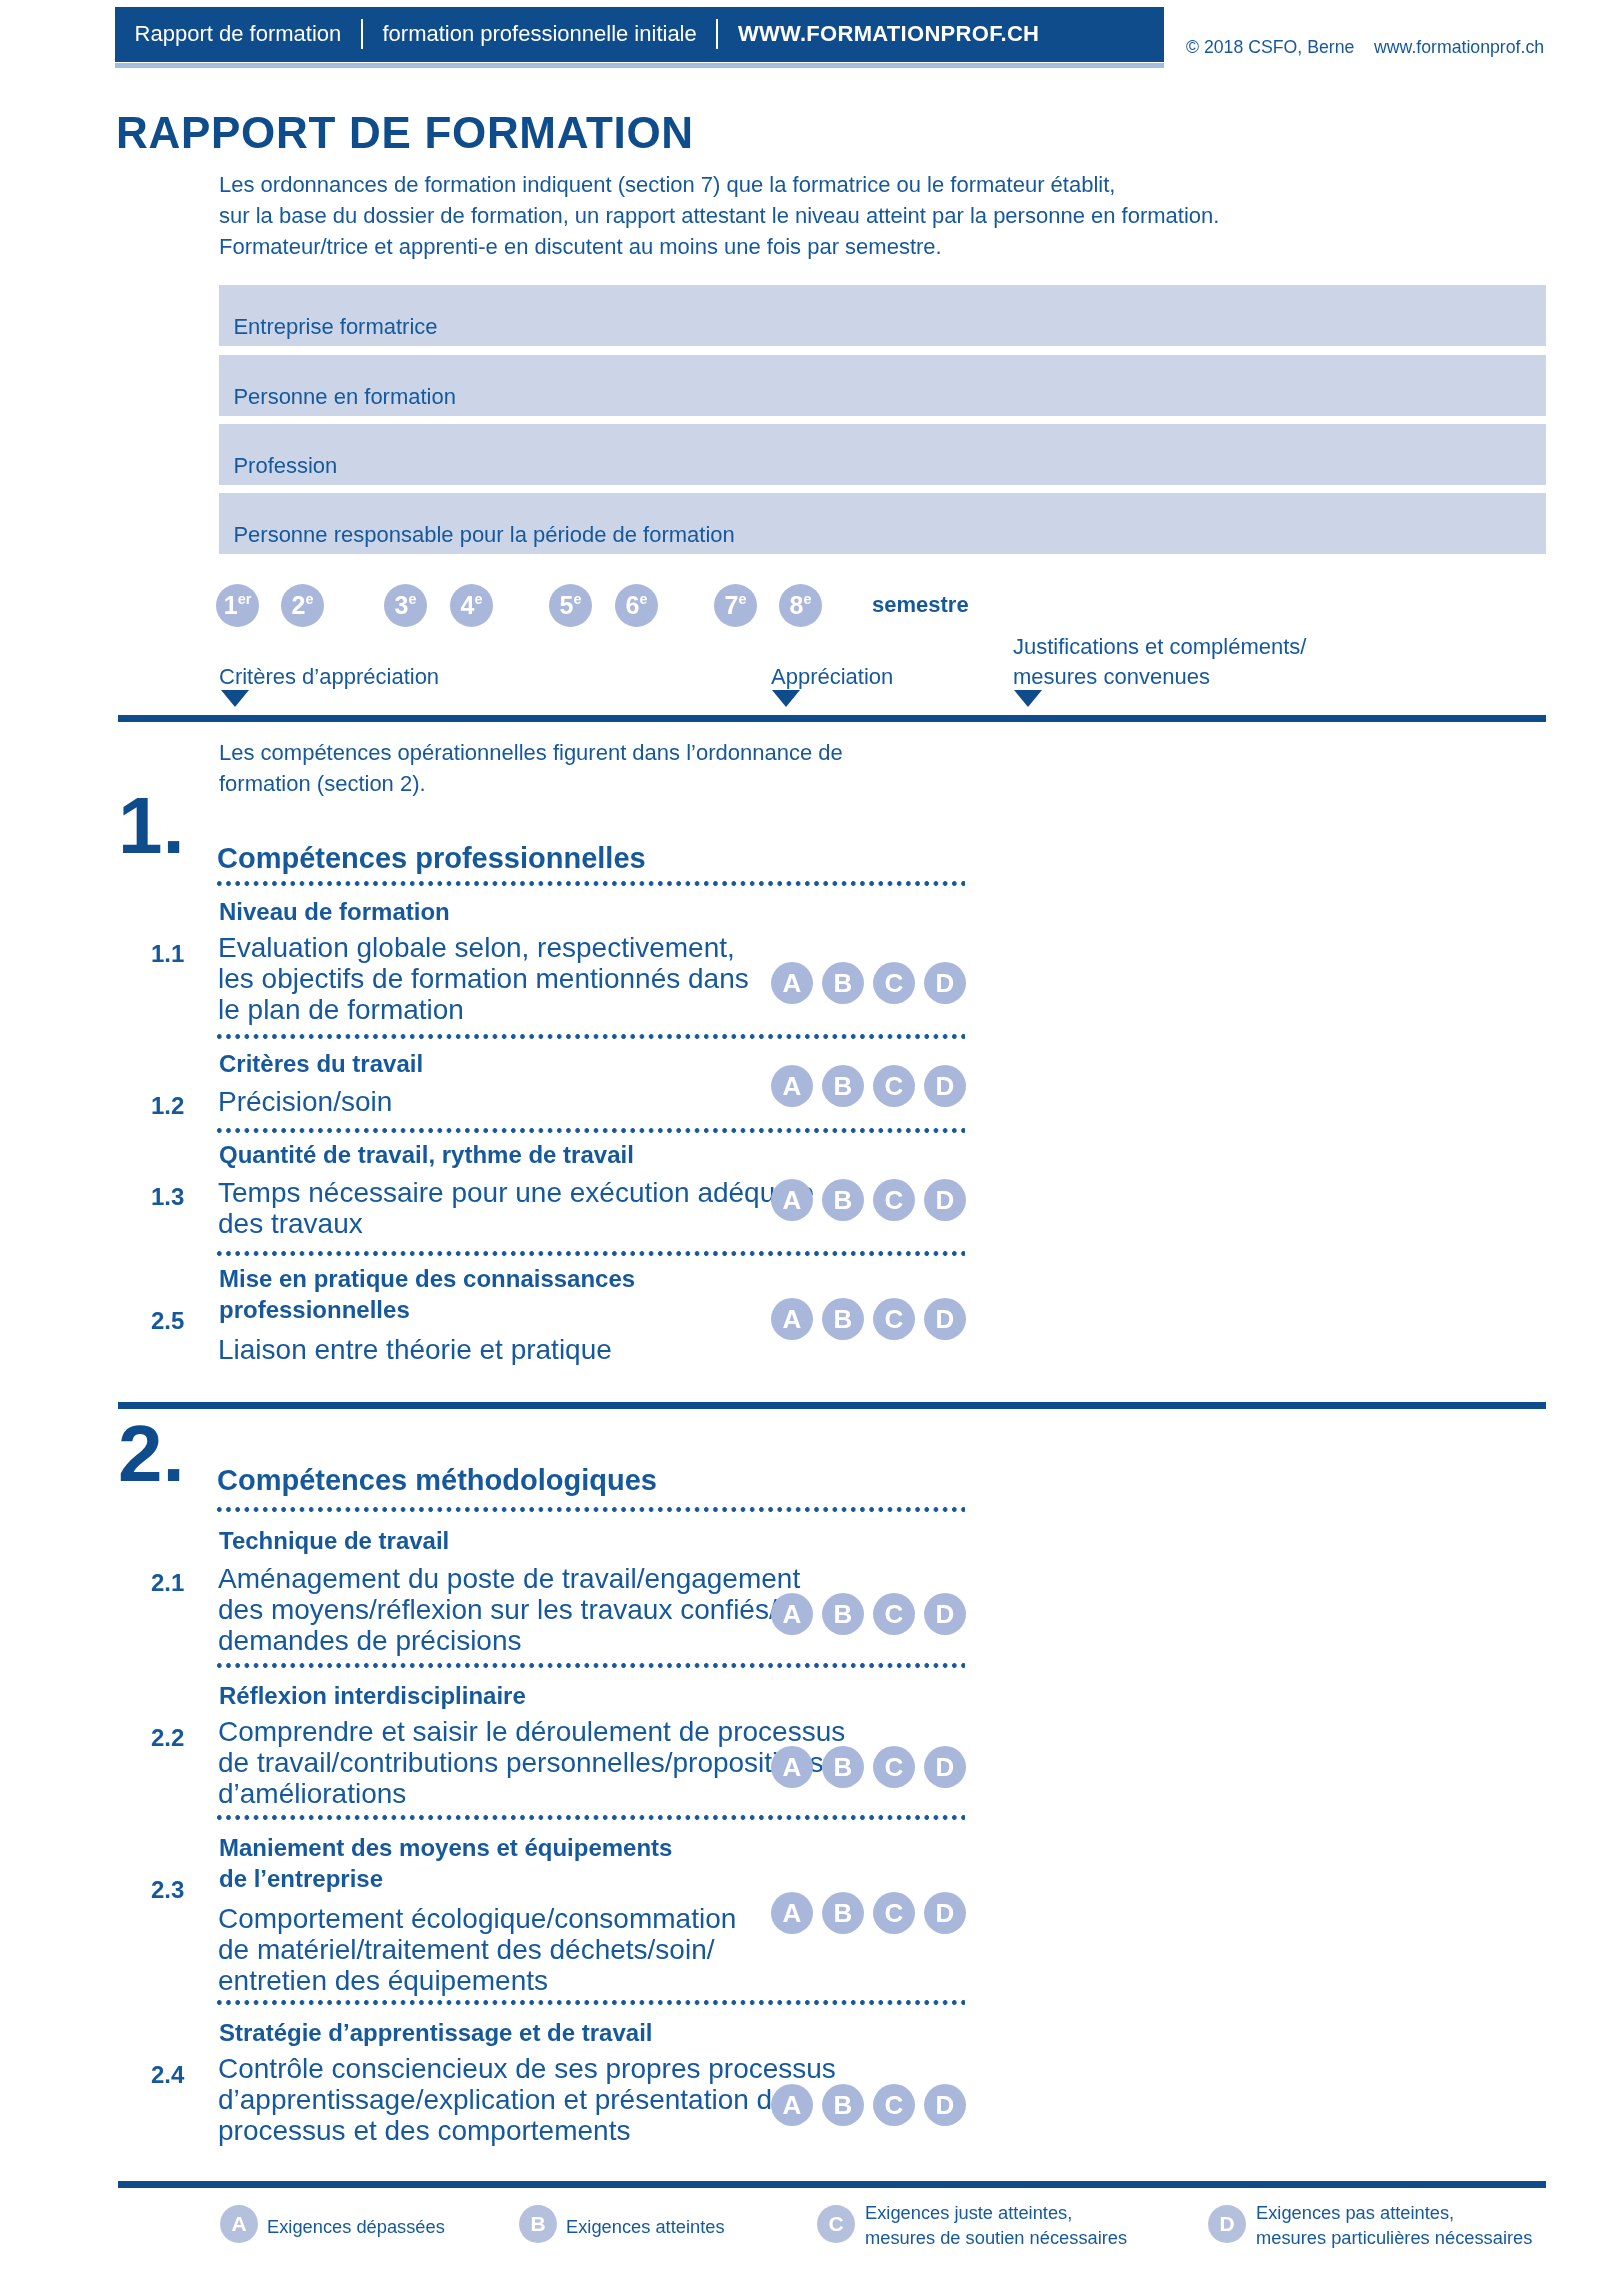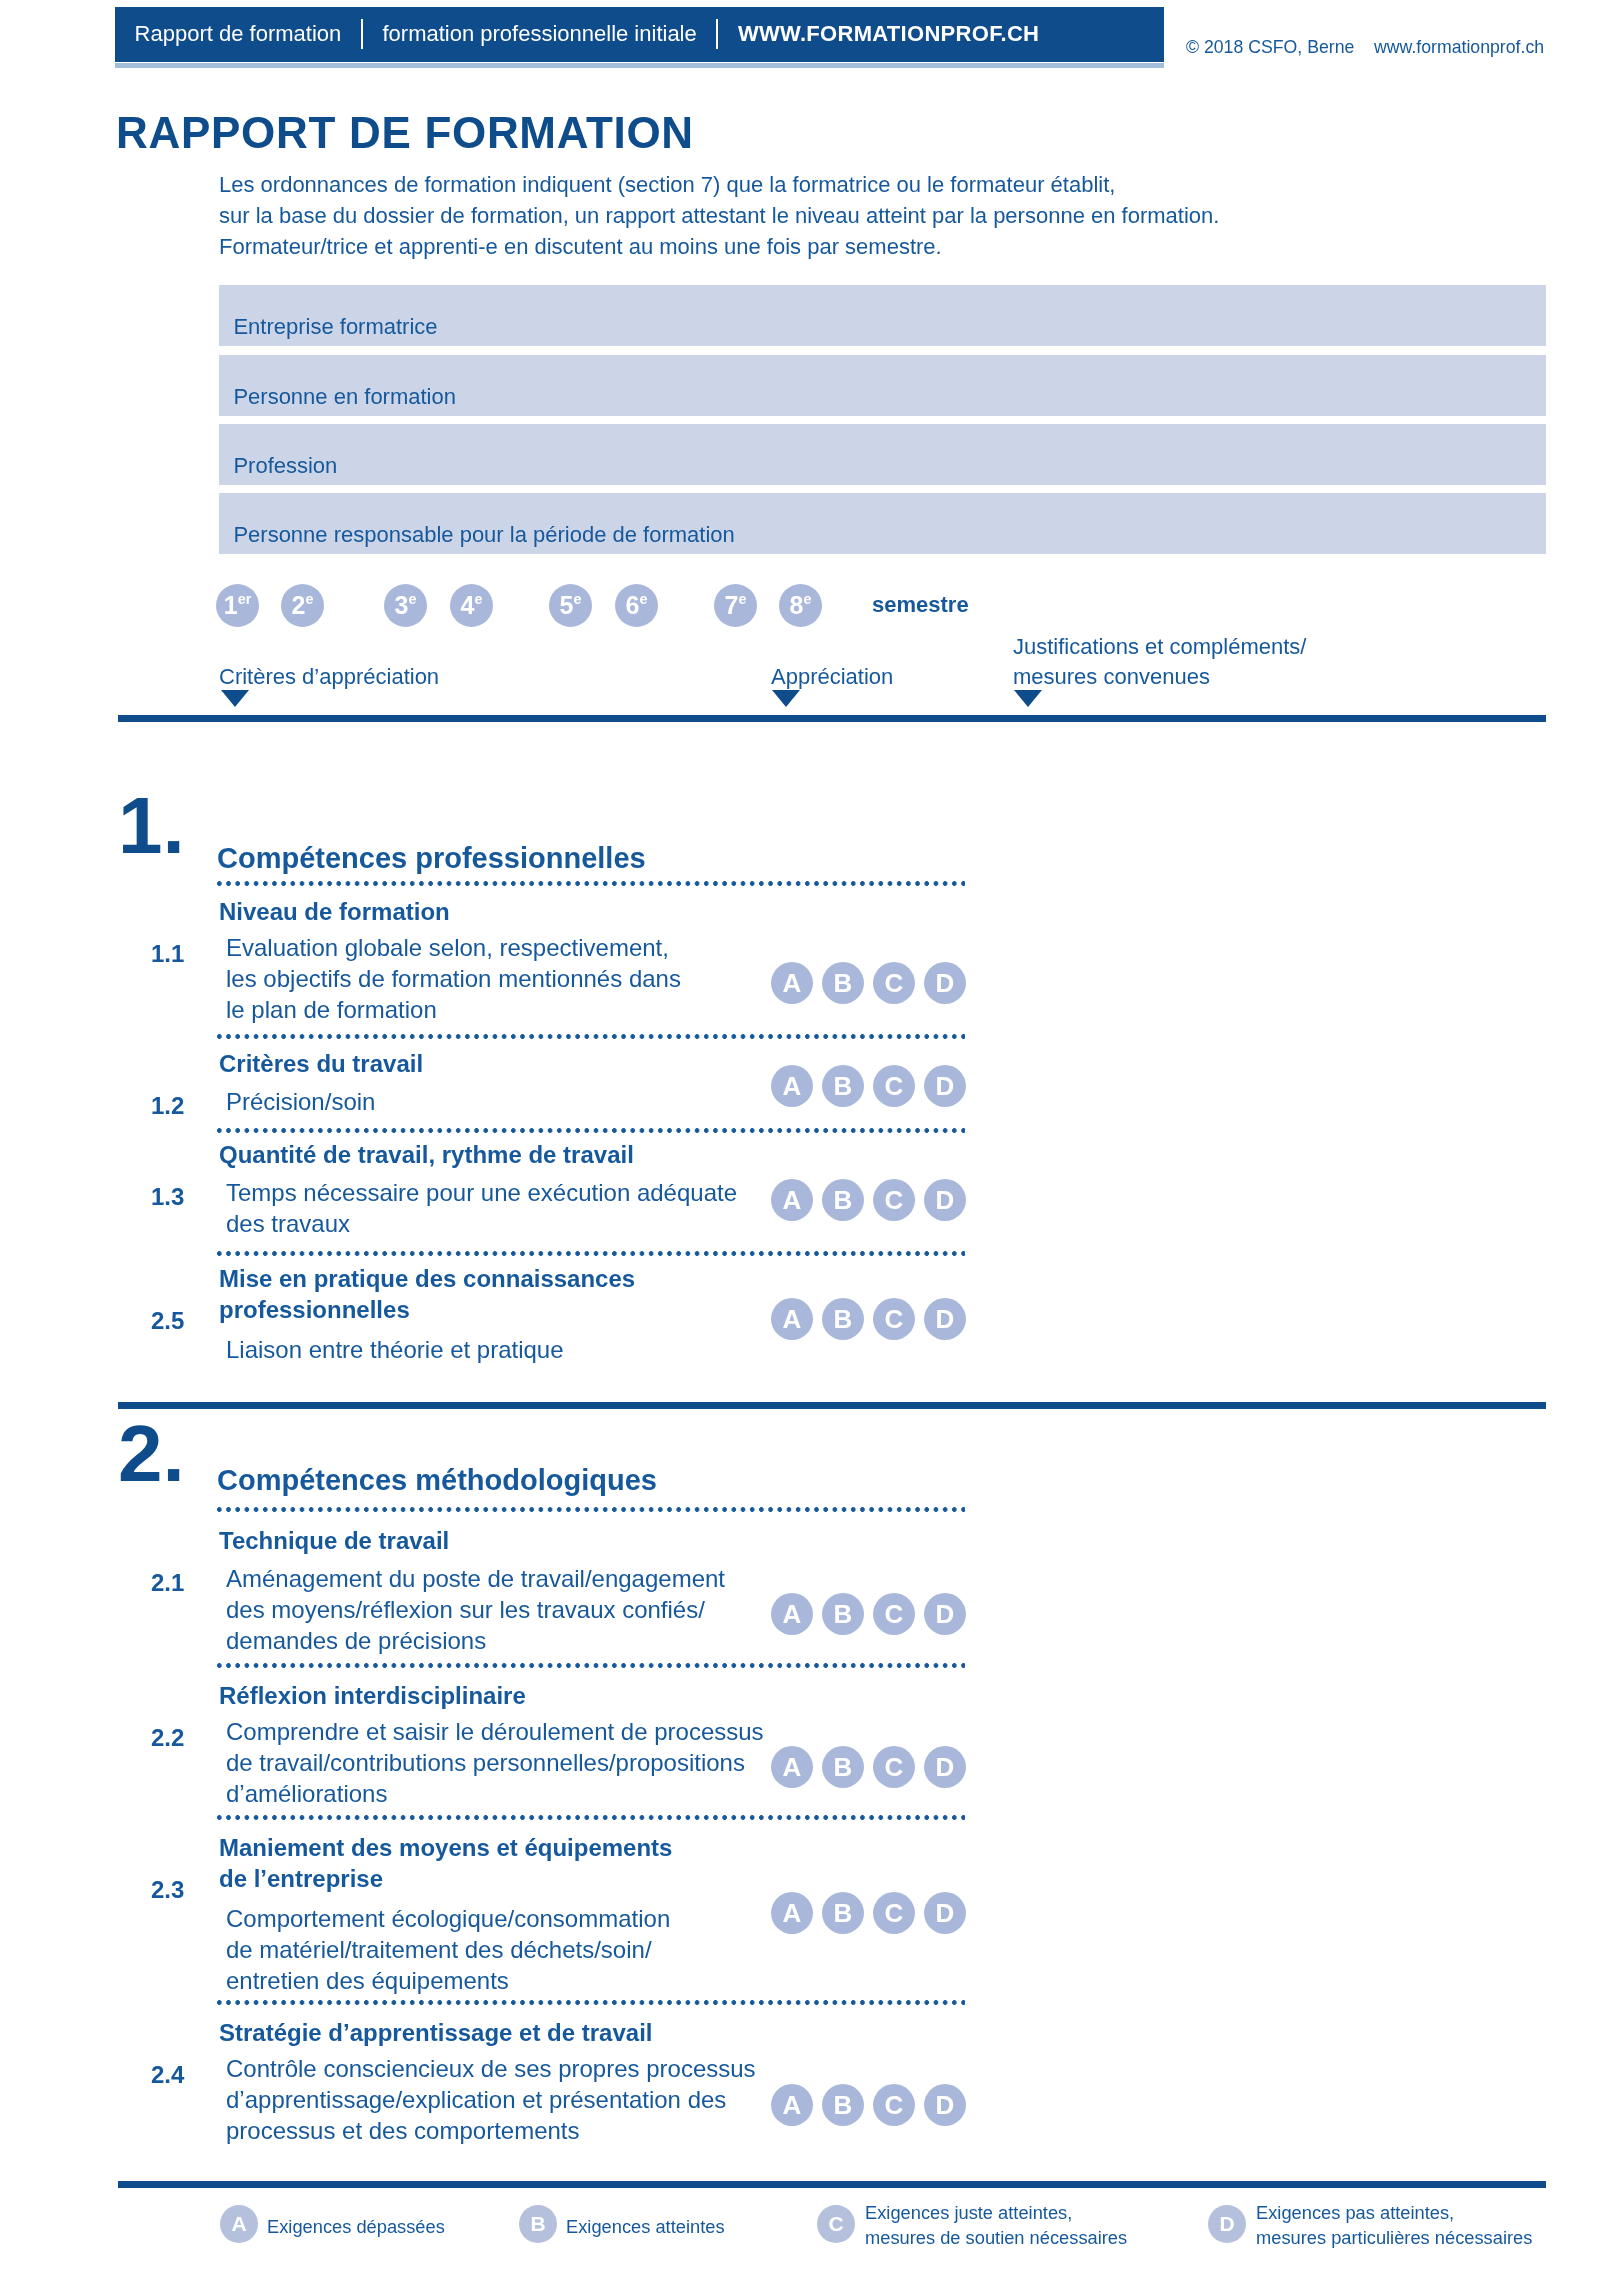--- a/index.html
+++ b/index.html
@@ -39,21 +39,21 @@
   .tri{position:absolute;width:0;height:0;border-left:14.4px solid transparent;border-right:14.4px solid transparent;
        border-top:17.7px solid var(--dark);}
   .rule{position:absolute;left:118px;width:1428px;height:7.2px;background:var(--dark);}
   .note{position:absolute;left:219px;top:737px;font-size:22px;line-height:31px;color:var(--txt);white-space:pre-line;}
   
   .sec-no{position:absolute;left:118px;font-size:80px;line-height:65px;font-weight:bold;color:var(--dark);}
   .sec-title{position:absolute;left:217px;font-size:29px;font-weight:bold;color:var(--txt);}
   .dots{position:absolute;left:217px;width:748px;height:4.6px;background-image:radial-gradient(circle at 2.3px 2.3px, var(--txt) 2px, transparent 2.3px);background-size:9.2px 4.6px;background-repeat:repeat-x;}
   .item-no{position:absolute;left:151px;font-size:24px;font-weight:bold;color:var(--txt);margin-top:44px;}
   .item-title{position:absolute;left:219px;font-size:24px;font-weight:bold;color:var(--txt);line-height:31px;white-space:pre-line;}
-  .item-body{position:absolute;left:226px;font-size:24px;color:var(--txt);line-height:31px;white-space:pre-line;}
+  .item-body{position:absolute;left:218px;font-size:28px;color:var(--txt);line-height:31px;white-space:pre-line;}
   .abcd{position:absolute;left:771px;width:196px;height:42px;}
   .abcd-circle{position:absolute;top:0;width:42px;height:42px;border-radius:50%;background:var(--circ);
       color:#fff;display:flex;align-items:center;justify-content:center;font-weight:bold;font-size:26px;}
   
   .leg-circle{position:absolute;top:2205px;width:38px;height:38px;border-radius:50%;background:var(--circ-light);
       color:#fff;display:flex;align-items:center;justify-content:center;font-weight:bold;font-size:21px;}
   .leg-text{position:absolute;font-size:18.3px;color:var(--txt);line-height:25px;white-space:pre-line;}
 </style>
 </head>
 <body>
@@ -133,20 +133,22 @@
 
   <div class="col-head" style="left:219px;top:662px">Critères d’appréciation</div>
   <div class="col-head" style="left:771px;top:662px">Appréciation</div>
   <div class="col-head" style="left:1013px;top:632px">Justifications et compléments/
 mesures convenues</div>
   <div class="tri" style="left:221px;top:690px"></div>
   <div class="tri" style="left:772px;top:690px"></div>
   <div class="tri" style="left:1014px;top:690px"></div>
 
   <div class="rule" style="top:715px"></div>
+  <div class="note">Les compétences opérationnelles figurent dans l’ordonnance de
+formation (section 2).</div>
 
   <div class="sec-no" style="top:793px">1.</div>
   <div class="sec-title" style="top:842px">Compétences professionnelles</div>
   <div class="dots" style="top:881px"></div>
 
   <div class="item-no" style="top:896px">1.1</div>
   <div class="item-title" style="top:896px">Niveau de formation</div>
   <div class="item-body" style="top:932px">Evaluation globale selon, respectivement,
 les objectifs de formation mentionnés dans
 le plan de formation</div>

